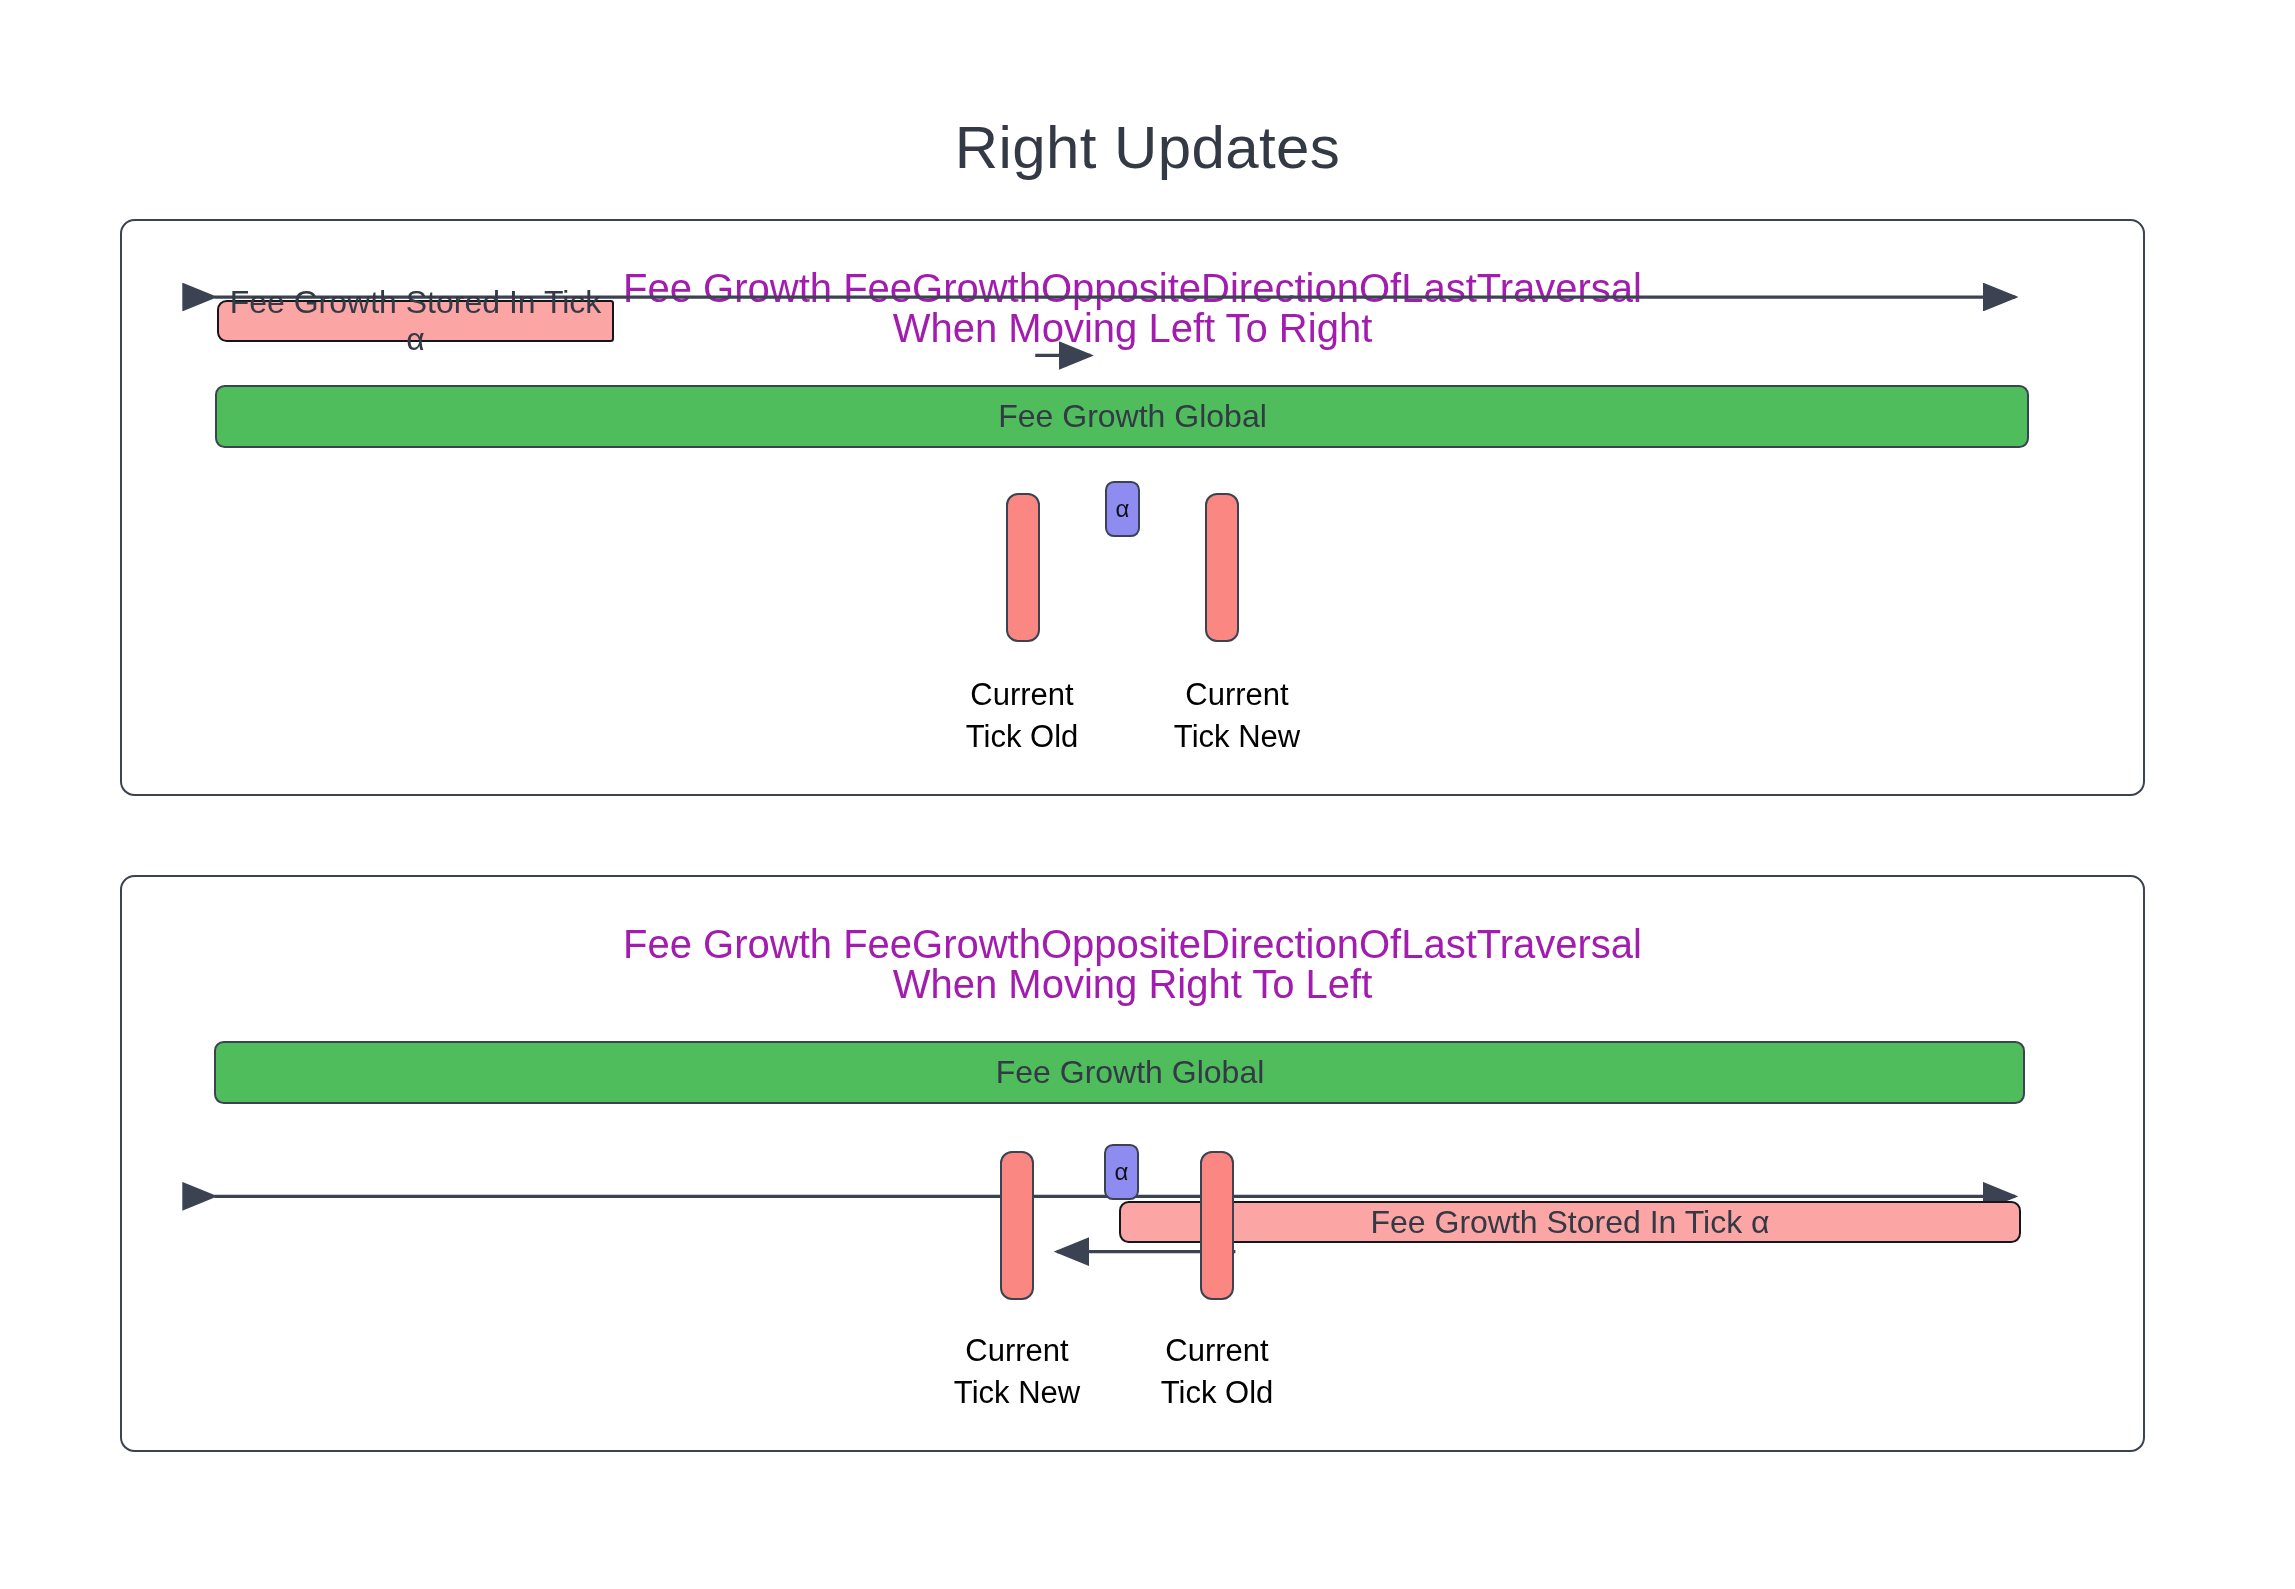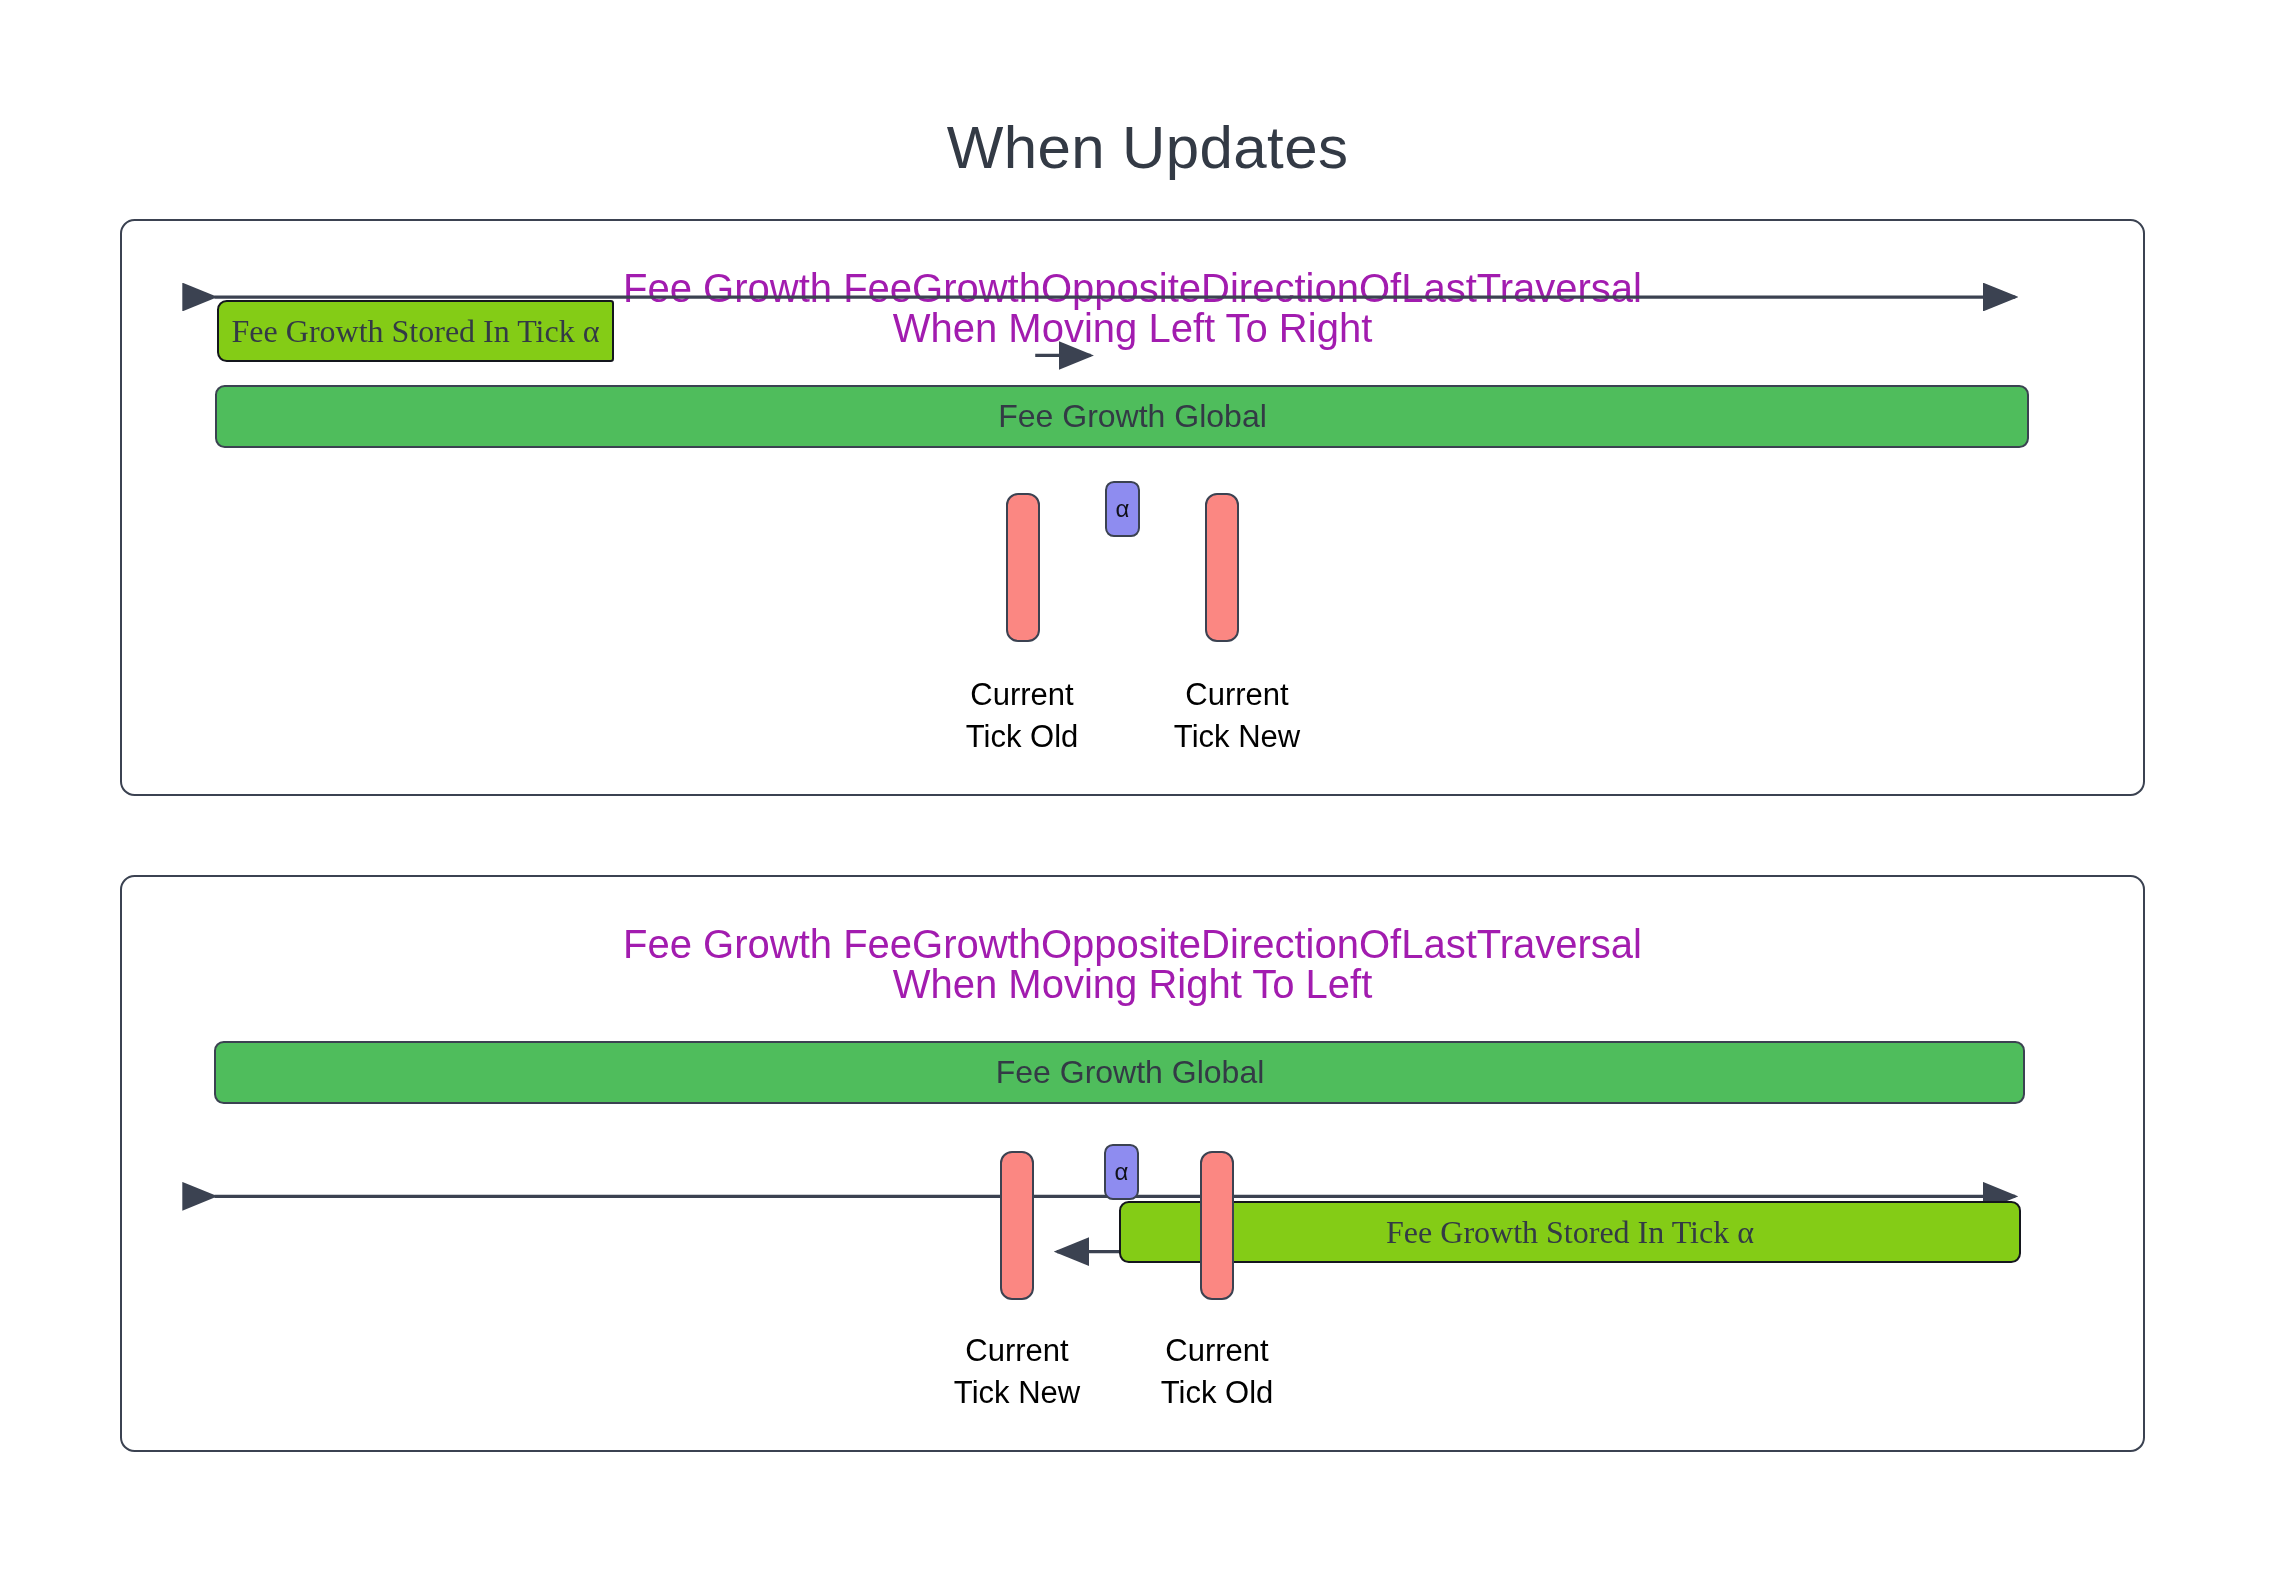--- a/index.html
+++ b/index.html
@@ -107,27 +107,26 @@
     display: flex;
     align-items: center;
     justify-content: center;
     font-size: 24px;
     color: #10111a;
   }
 
   
   .stored-box {
     position: absolute;
-    height: 62px;
-    background: #84cc16;
+    height: 42px;
+    background: #fca5a5;
     border: 2.4px solid #14161d;
     box-sizing: border-box;
     display: flex;
     align-items: center;
-    font-family: Liberation Serif, serif;
   }
   .stored-box-label {
     font-size: 32px;
     color: #333a45;
     width: 100%;
     text-align: center;
   }
 
   
   .tick-caption {
@@ -136,21 +135,21 @@
     font-size: 31px;
     line-height: 42px;
     color: #000000;
     white-space: pre-line;
     transform: translateX(-50%);
   }
 </style>
 </head>
 <body>
 
-<div class="page-title">When Updates</div>
+<div class="page-title">Right Updates</div>
 
 <div class="panel" id="panel-0">
 
   <div class="panel-subtitle">Fee Growth FeeGrowthOppositeDirectionOfLastTraversal
 When Moving Left To Right</div>
 
   <div class="global-bar">
     <span class="global-bar-label">Fee Growth Global</span>
   </div>
 

